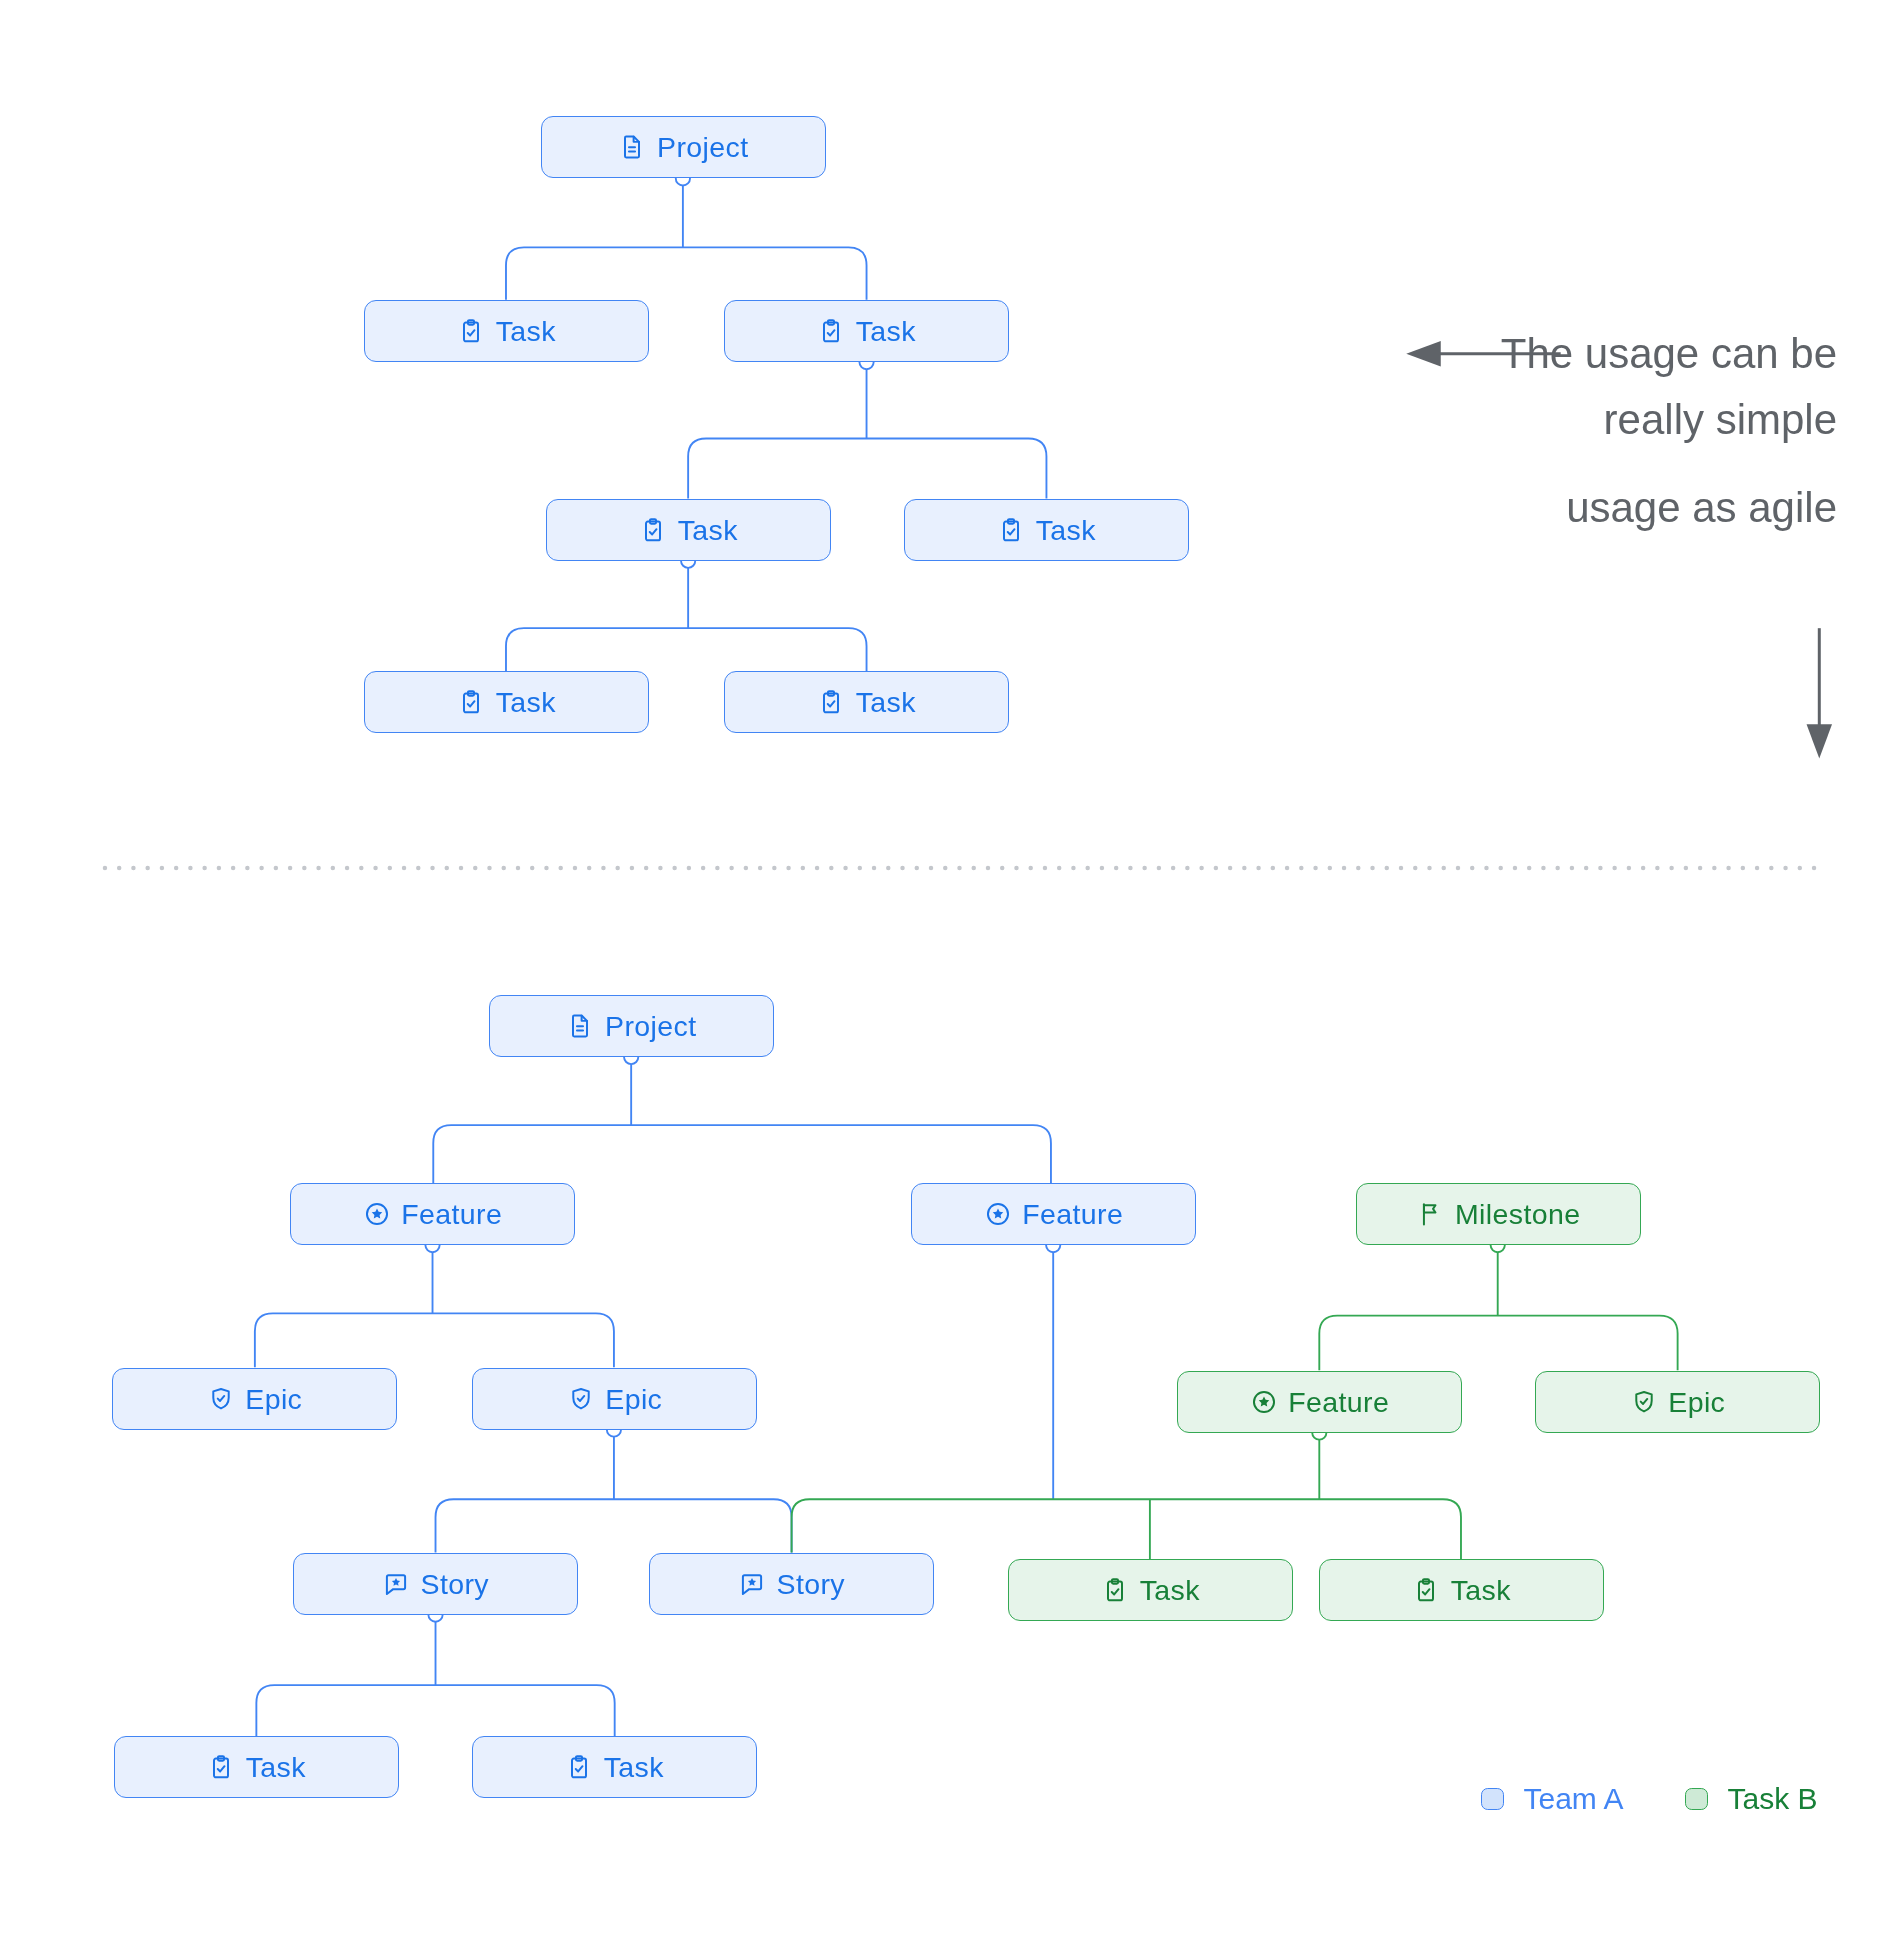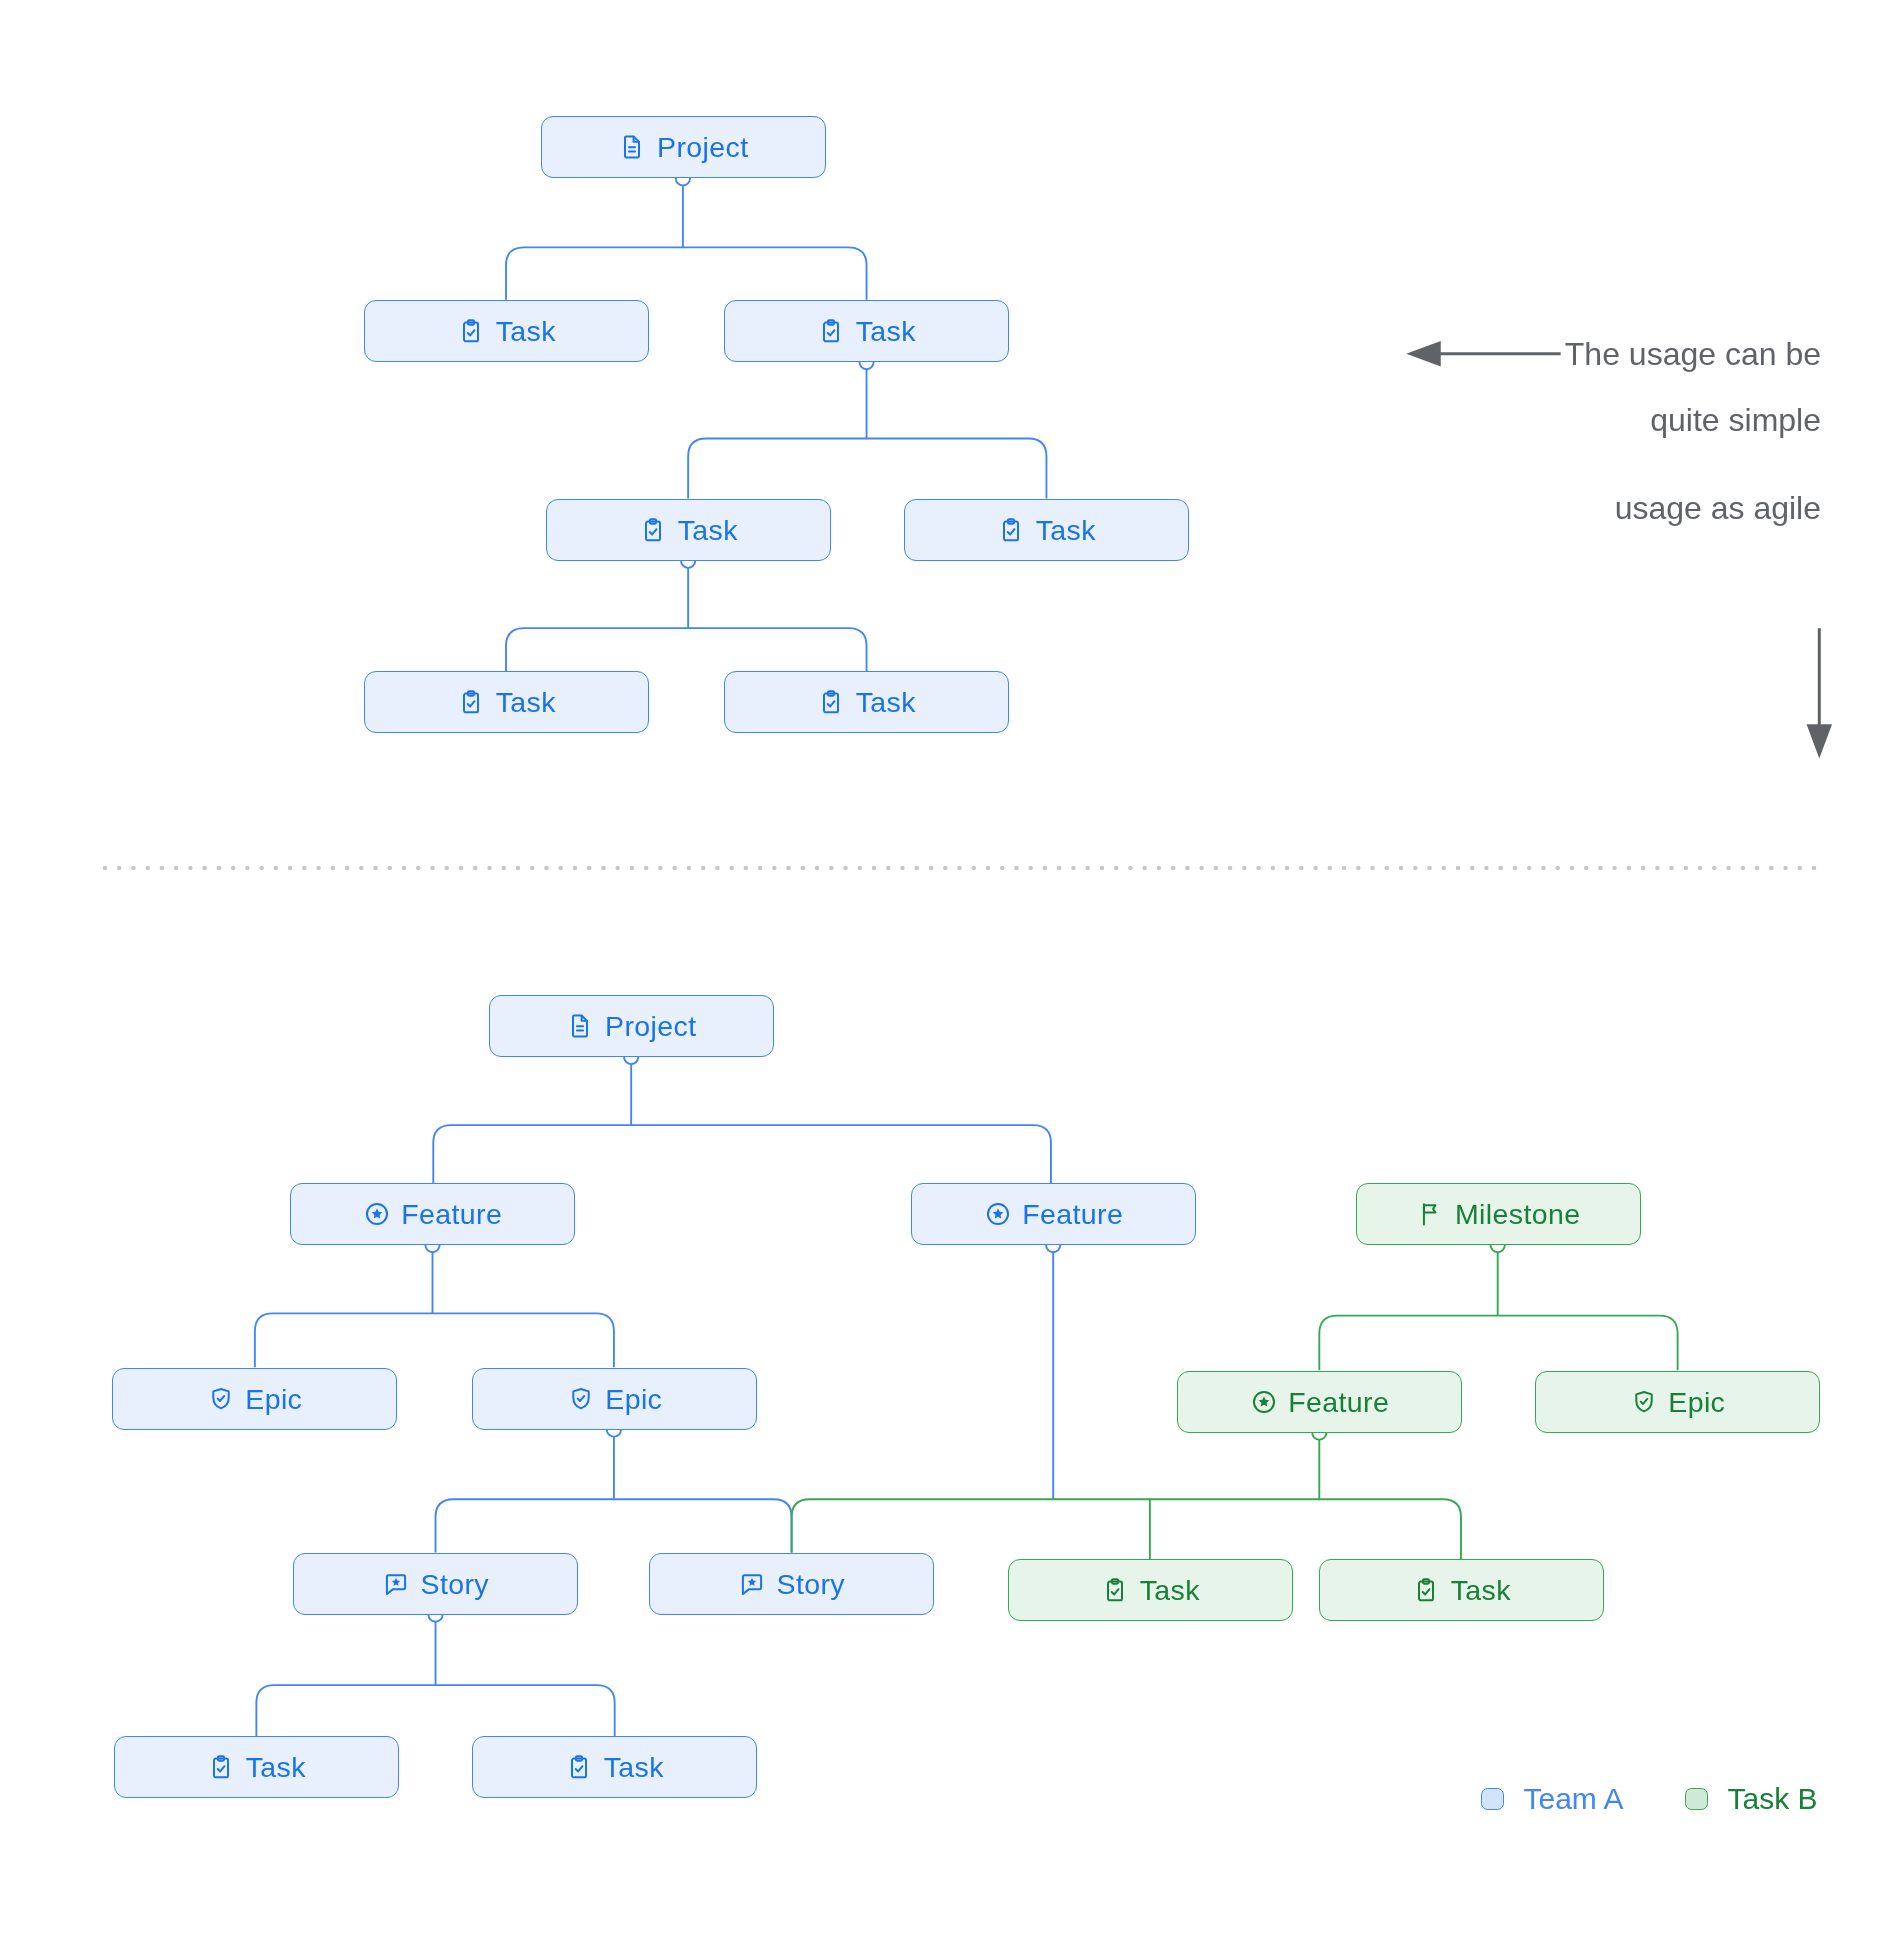--- a/index.html
+++ b/index.html
@@ -60,23 +60,23 @@
     stroke: currentColor;
     fill: none;
     stroke-width: 1.7;
     stroke-linecap: round;
     stroke-linejoin: round;
   }
   .node-icon svg .fill { fill: currentColor; stroke: none; }
 
   .annot {
     position: absolute;
-    right: 77px;
+    right: 61px;
     text-align: right;
-    font-size: 32px;
+    font-size: 42px;
     line-height: 66px;
     color: var(--annotation-color);
     white-space: nowrap;
   }
 
   .legend-item {
     position: absolute;
     top: 1778px;
     height: 42px;
     display: flex;
@@ -339,21 +339,21 @@
             <rect x="9.4" y="2.7" width="5.2" height="3.9" rx="1"></rect>
             <path d="M9.2 13.7l2.1 2.1 3.7-4.5"></path>
           </svg>
         </span>
         <span>Task</span>
       </div>
     </div>
 
   <div class="annot" style="top:321px">
     <div>The usage can be</div>
-    <div>quite simple</div>
+    <div>really simple</div>
   </div>
   <div class="annot" style="top:475px">
     <div>usage as agile</div>
   </div>
 
   <div class="legend-item" id="legend-a">
     <span class="legend-swatch"></span>
     <span>Team A</span>
   </div>
   <div class="legend-item" id="legend-b">

